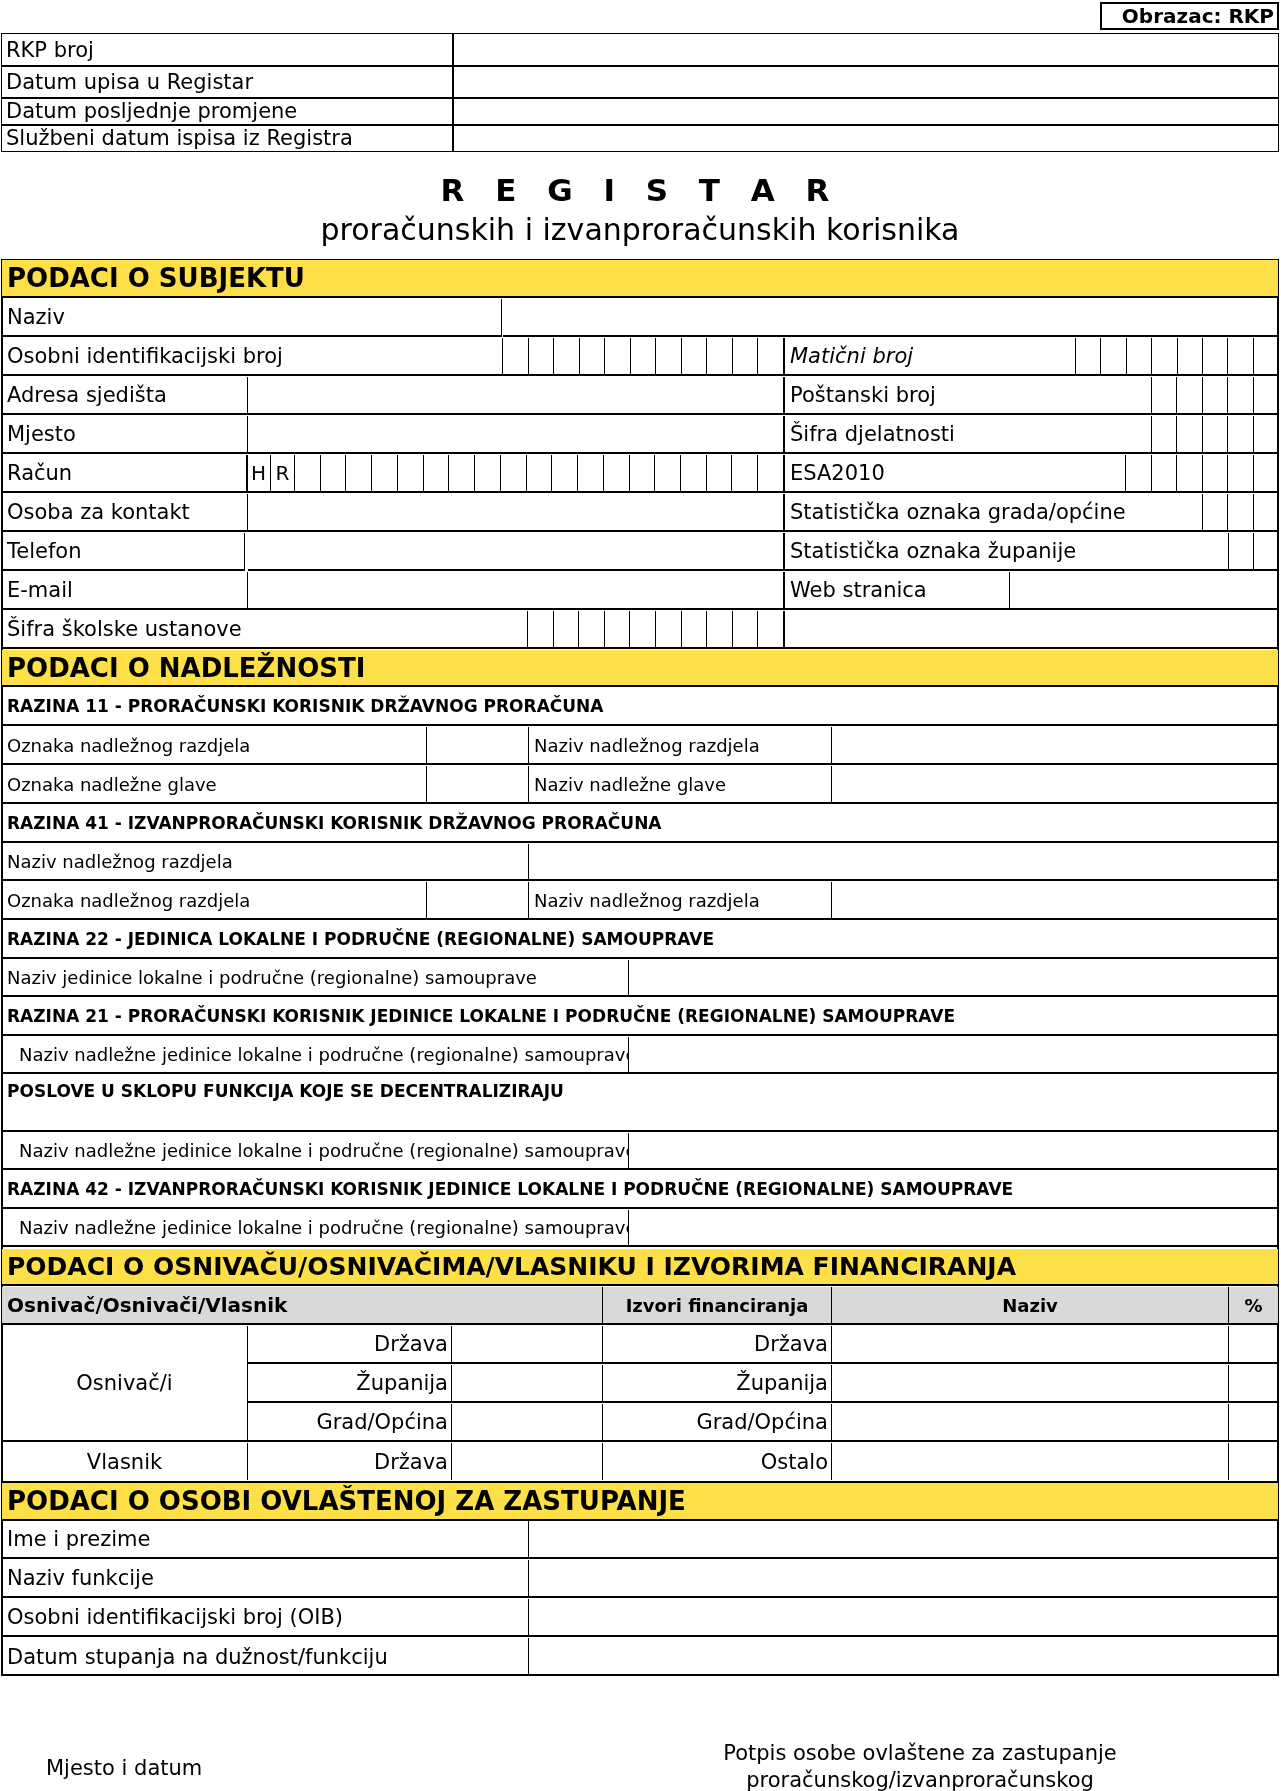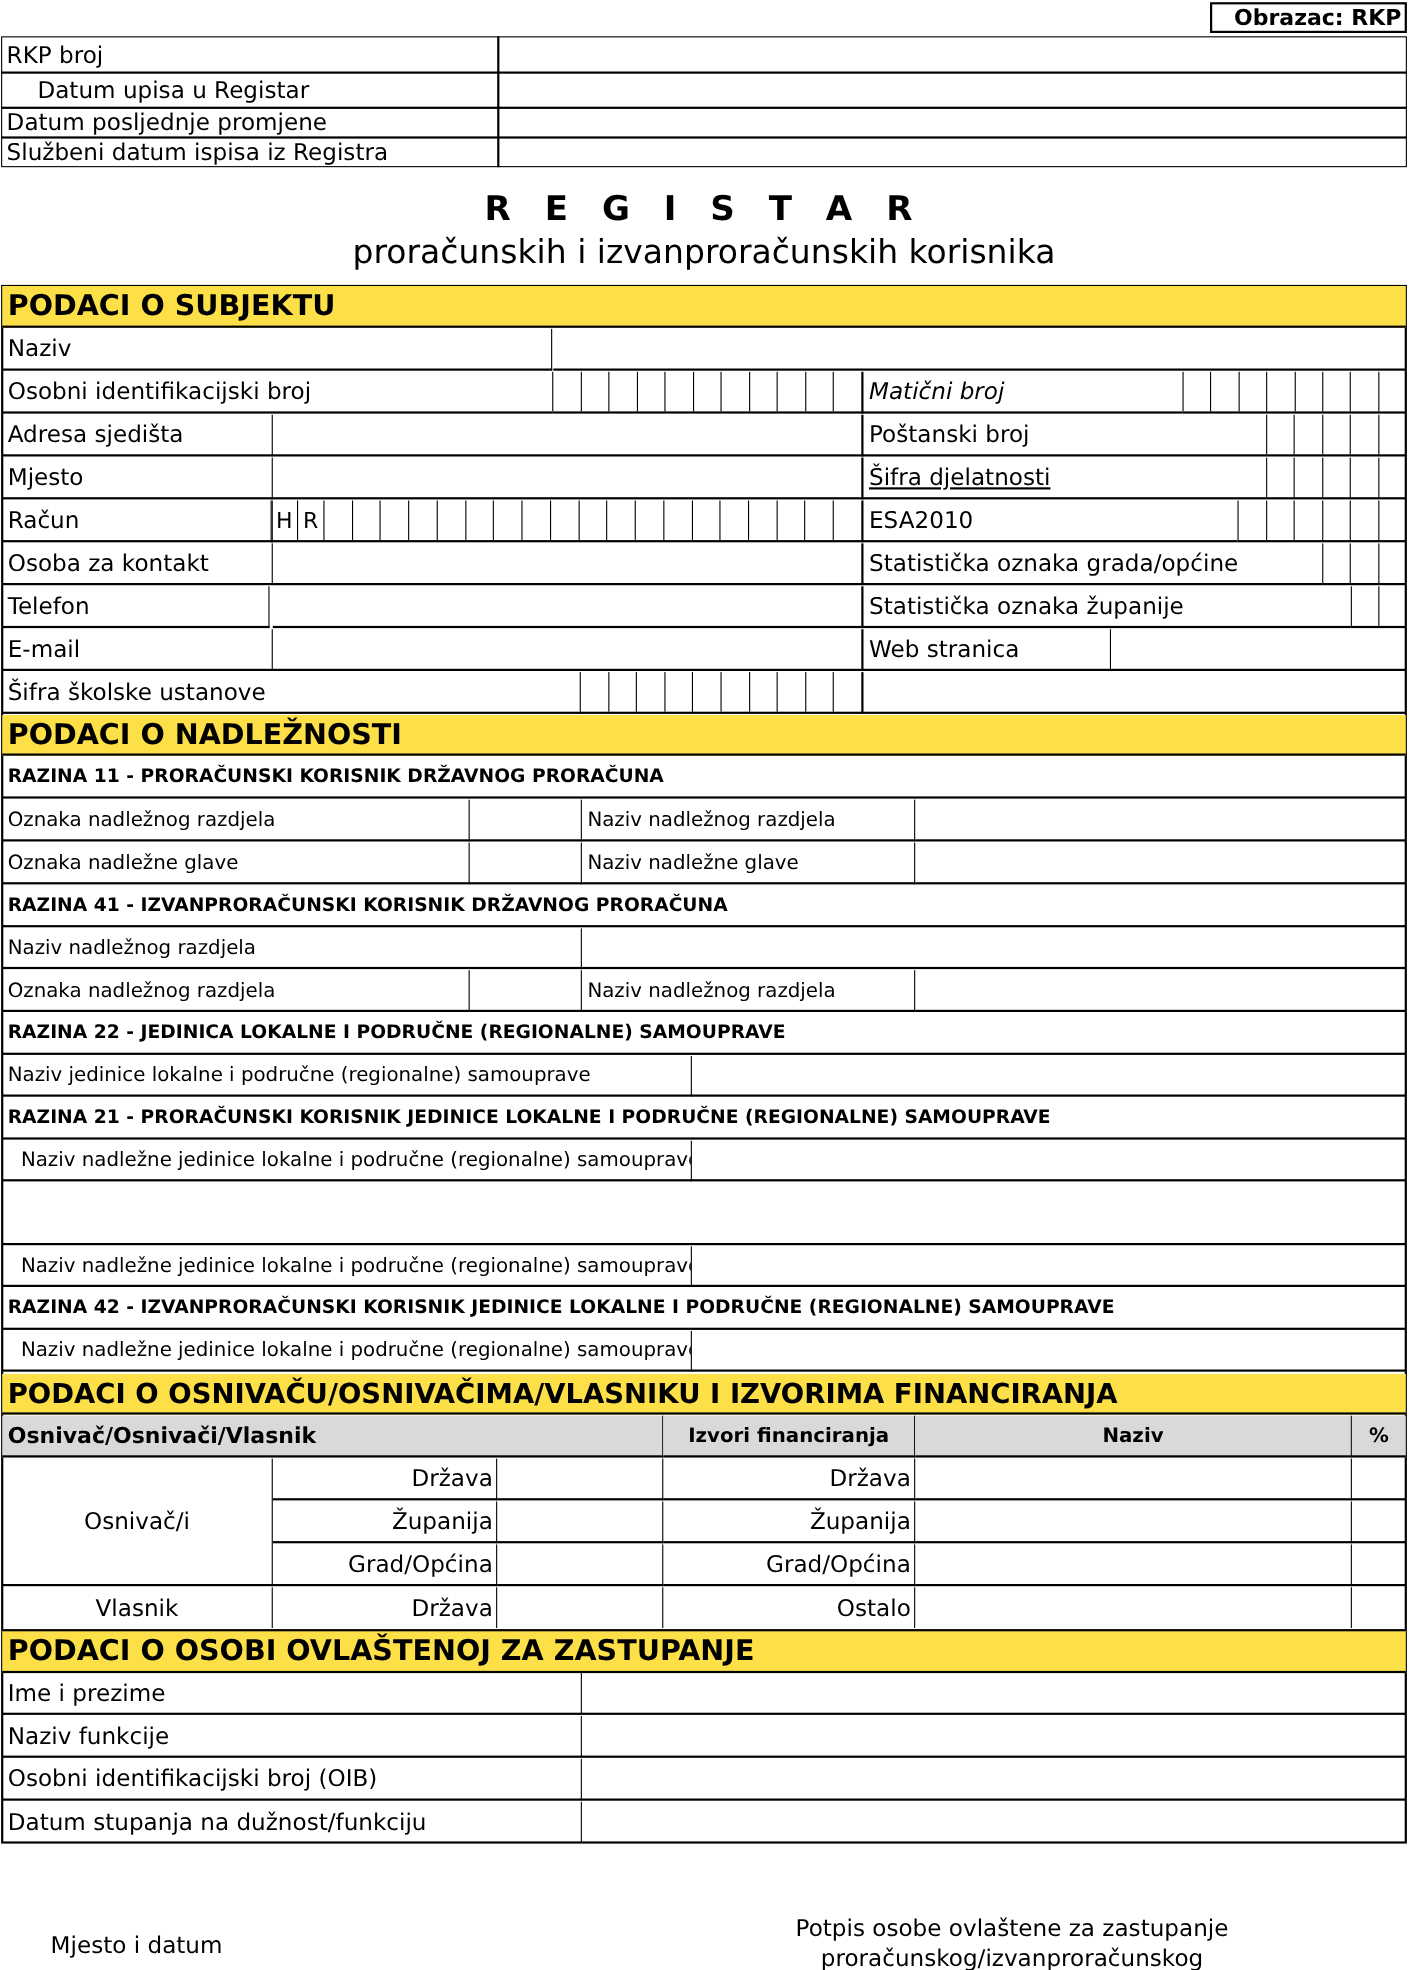--- a/index.html
+++ b/index.html
@@ -27,21 +27,21 @@
 
 <div class="cell lbl right f17b" style="left:1100px;top:2px;width:179px;height:28px;border-width:2.5px;font-size:20px;">Obrazac: RKP</div>
 
 <div class="cell" style="left:1px;top:33px;width:1278px;height:119px;"></div>
 <div class="abs" style="left:452px;top:33px;width:1.5px;height:119px;background:#000;"></div>
 <div class="abs" style="left:1px;top:65px;width:1278px;height:2px;background:#000;"></div>
 <div class="abs" style="left:1px;top:97px;width:1278px;height:2px;background:#000;"></div>
 <div class="abs" style="left:1px;top:124px;width:1278px;height:2px;background:#000;"></div>
 <div class="lbl f21" style="left:1px;top:34px;width:450px;height:31px;">RKP broj</div>
 <div class="abs" style="left:454px;top:34px;width:824px;height:31px;"></div>
-<div class="lbl f21" style="left:1px;top:66px;width:450px;height:31px;margin-left:28px;">Datum upisa u Registar</div>
+<div class="lbl f21" style="left:1px;top:66px;width:450px;height:31px;">Datum upisa u Registar</div>
 <div class="abs" style="left:454px;top:66px;width:824px;height:31px;"></div>
 <div class="lbl f21" style="left:1px;top:98px;width:450px;height:26px;">Datum posljednje promjene</div>
 <div class="abs" style="left:454px;top:98px;width:824px;height:26px;"></div>
 <div class="lbl f21" style="left:1px;top:125px;width:450px;height:26px;">Službeni datum ispisa iz Registra</div>
 <div class="abs" style="left:454px;top:125px;width:824px;height:26px;"></div>
 
 <div class="abs title1" style="left:340px;top:172px;width:600px;height:40px;">R E G I S T A R</div>
 <div class="abs title2" style="left:300px;top:212px;width:680px;height:40px;">proračunskih i izvanproračunskih korisnika</div>
 
 <div class="cell" style="left:1px;top:259px;width:1278px;height:1417px;border-width:2px;background:transparent;"></div>
@@ -83,21 +83,21 @@
 <div class="boxes" style="left:1151px;top:377px;width:127px;height:38px;border-bottom:2px solid #000;">
   <div class="box"></div>
     <div class="box"></div>
     <div class="box"></div>
     <div class="box"></div>
     <div class="box"></div>
 </div>
 
 <div class="lbl f21" style="left:2px;top:416px;width:246px;height:38px;border-right:1.5px solid #000;border-bottom:2px solid #000;">Mjesto</div>
 <div class="abs" style="left:248px;top:416px;width:535px;height:38px;border-bottom:2px solid #000;"></div>
-<div class="lbl f21" style="left:783px;top:416px;width:368px;height:38px;border-left:2px solid #000;border-bottom:2px solid #000;text-decoration:underline;">Šifra djelatnosti</div>
+<div class="lbl f21" style="left:783px;top:416px;width:368px;height:38px;border-left:2px solid #000;border-bottom:2px solid #000;">Šifra djelatnosti</div>
 <div class="boxes" style="left:1151px;top:416px;width:127px;height:38px;border-bottom:2px solid #000;">
   <div class="box"></div>
     <div class="box"></div>
     <div class="box"></div>
     <div class="box"></div>
     <div class="box"></div>
 </div>
 
 <div class="lbl f21" style="left:2px;top:455px;width:246px;height:38px;border-right:1.5px solid #000;border-bottom:2px solid #000;">Račun</div>
 <div class="boxes" style="left:246px;top:455px;width:537px;height:38px;border-bottom:2px solid #000;">
@@ -196,20 +196,21 @@
 
 <div class="lbl f17b" style="left:2px;top:921px;width:1276px;height:38px;border-bottom:2px solid #000;">RAZINA 22 - JEDINICA LOKALNE I PODRUČNE (REGIONALNE) SAMOUPRAVE</div>
 <div class="lbl f18" style="left:2px;top:960px;width:627px;height:37px;border-right:1.5px solid #000;border-bottom:2px solid #000;">Naziv jedinice lokalne i područne (regionalne) samouprave</div>
 <div class="abs" style="left:629px;top:960px;width:649px;height:37px;border-bottom:2px solid #000;"></div>
 
 <div class="lbl f17b" style="left:2px;top:998px;width:1276px;height:38px;border-bottom:2px solid #000;">RAZINA 21 - PRORAČUNSKI KORISNIK JEDINICE LOKALNE I PODRUČNE (REGIONALNE) SAMOUPRAVE</div>
 <div class="lbl f18" style="left:2px;top:1037px;width:627px;height:37px;border-right:1.5px solid #000;border-bottom:2px solid #000;padding-left:17px;">Naziv nadležne jedinice lokalne i područne (regionalne) samouprave</div>
 <div class="abs" style="left:629px;top:1037px;width:649px;height:37px;border-bottom:2px solid #000;"></div>
 
 <div class="abs f17b" style="left:2px;top:1075px;width:1276px;height:57px;border-bottom:2px solid #000;padding:4px 5px;line-height:25px;">
+  <div>POSLOVE U SKLOPU FUNKCIJA KOJE SE DECENTRALIZIRAJU</div>
 </div>
 <div class="lbl f18" style="left:2px;top:1133px;width:627px;height:37px;border-right:1.5px solid #000;border-bottom:2px solid #000;padding-left:17px;">Naziv nadležne jedinice lokalne i područne (regionalne) samouprave</div>
 <div class="abs" style="left:629px;top:1133px;width:649px;height:37px;border-bottom:2px solid #000;"></div>
 
 <div class="lbl f17b" style="left:2px;top:1171px;width:1276px;height:38px;border-bottom:2px solid #000;">RAZINA 42 - IZVANPRORAČUNSKI KORISNIK JEDINICE LOKALNE I PODRUČNE (REGIONALNE) SAMOUPRAVE</div>
 <div class="lbl f18" style="left:2px;top:1210px;width:627px;height:37px;border-right:1.5px solid #000;border-bottom:2.5px solid #000;padding-left:17px;">Naziv nadležne jedinice lokalne i područne (regionalne) samouprave</div>
 <div class="abs" style="left:629px;top:1210px;width:649px;height:37px;border-bottom:2.5px solid #000;"></div>
 
 <div class="lbl sec" style="left:2px;top:1249px;width:1276px;height:37px;border-bottom:2px solid #000;font-size:25px;">PODACI O OSNIVAČU/OSNIVAČIMA/VLASNIKU I IZVORIMA FINANCIRANJA</div>
 

